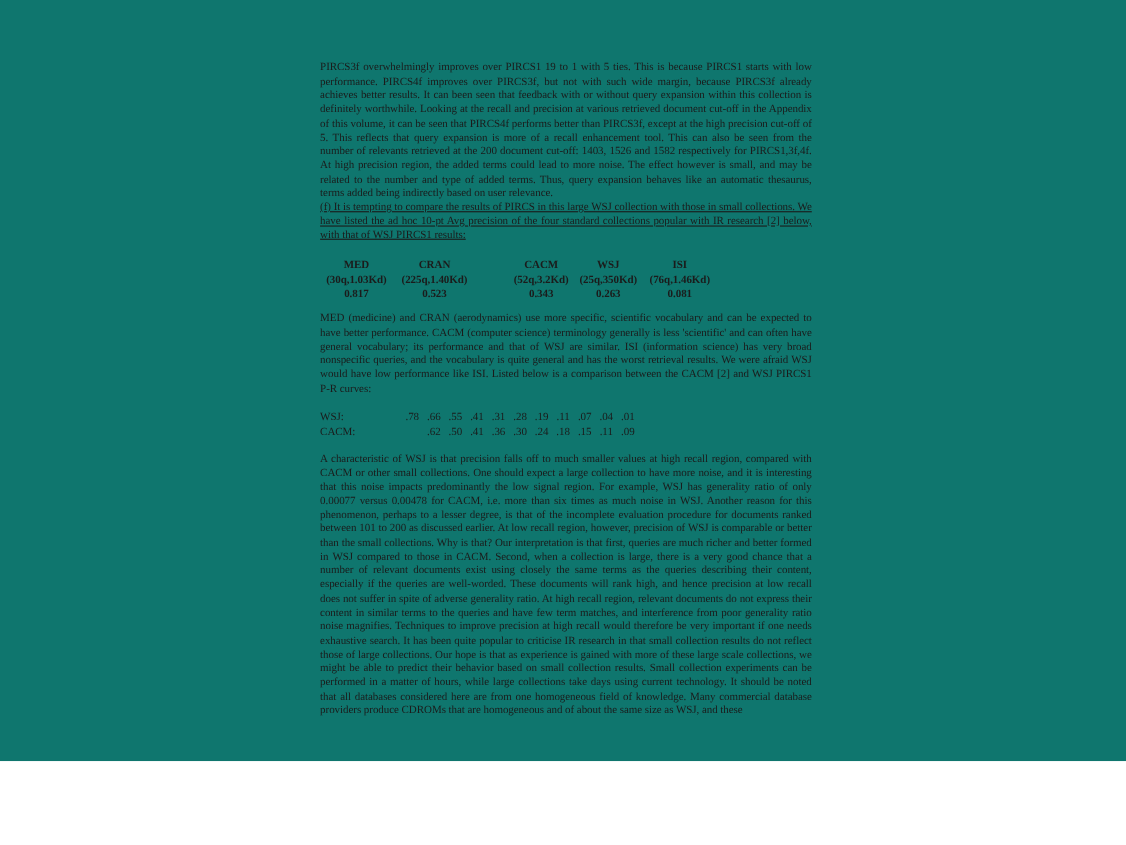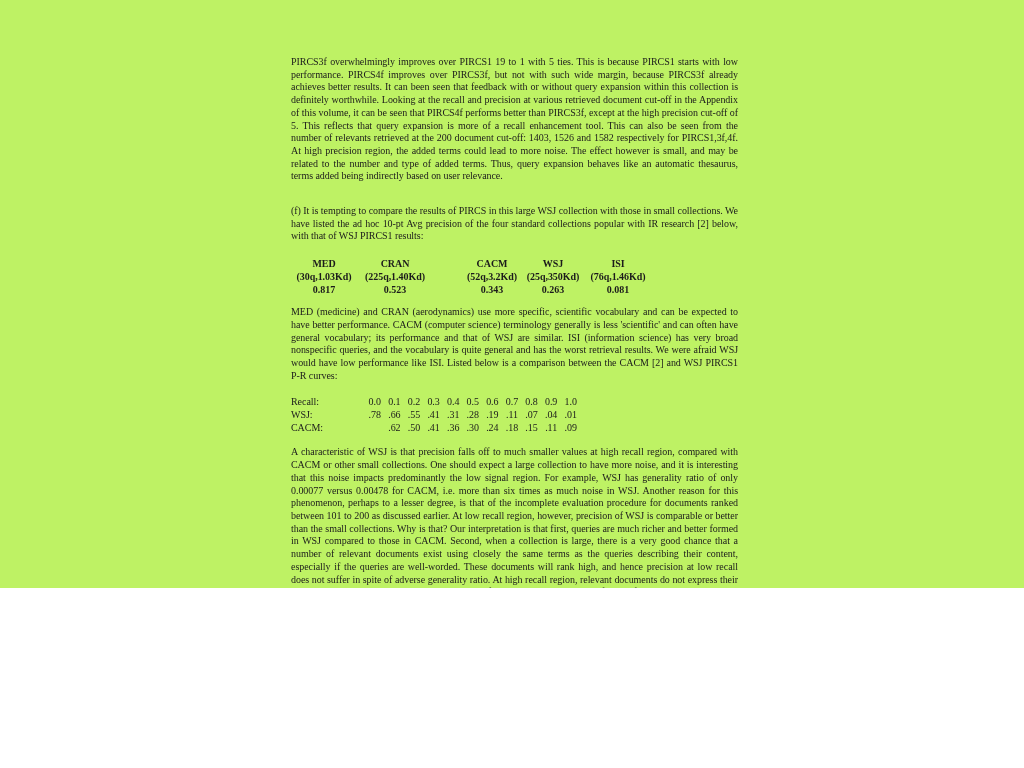--- a/index.html
+++ b/index.html
@@ -3,40 +3,40 @@
 <meta charset="utf-8">
 <style>
   html, body {
     margin: 0;
     padding: 0;
     background: #ffffff;
   }
   .page {
     position: relative;
     width: 1024px;
-    height: 588px;
-    background: #bef264;
+    height: 692px;
+    background: #0f766e;
     overflow: hidden;
     font-family: "Liberation Serif", "DejaVu Serif", serif;
     color: #1b1b1b;
   }
   .textcol {
     position: absolute;
     left: 291px;
     top: 56px;
     width: 447px;
     font-size: 10px;
     line-height: 12.7px;
     letter-spacing: -0.05px;
   }
   .para {
     margin: 0;
     text-align: justify;
   }
-  .para.p2 { margin-top: 22px; }
+  .para.p2 { margin-top: 0; text-decoration: underline; }
   .para.p3 { margin-top: 10px; }
   .para.p4 { margin-top: 12px; }
 
   
   .ctable {
     display: flex;
     margin-top: 15px;
     margin-left: 2px;
     width: 336px;
     text-align: center;
@@ -124,34 +124,20 @@
         <div class="cname">ISI</div>
         <div class="cdetail">(76q,1.46Kd)</div>
         <div class="cvalue">0.081</div>
       </div>
     </div>
 
     <p class="para p3">MED (medicine) and CRAN (aerodynamics) use more specific, scientific vocabulary and can be expected to have better performance. CACM (computer science) terminology generally is less 'scientific' and can often have general vocabulary; its performance and that of WSJ are similar. ISI (information science) has very broad nonspecific queries, and the vocabulary is quite general and has the worst retrieval results. We were afraid WSJ would have low performance like ISI. Listed below is a comparison between the CACM [2] and WSJ PIRCS1 P-R curves:</p>
 
     <div class="prtable">
       <div class="prrow">
-        <span class="prlabel">Recall:</span>
-        <span class="prcell">0.0</span>
-        <span class="prcell">0.1</span>
-        <span class="prcell">0.2</span>
-        <span class="prcell">0.3</span>
-        <span class="prcell">0.4</span>
-        <span class="prcell">0.5</span>
-        <span class="prcell">0.6</span>
-        <span class="prcell">0.7</span>
-        <span class="prcell">0.8</span>
-        <span class="prcell">0.9</span>
-        <span class="prcell">1.0</span>
-      </div>
-      <div class="prrow">
         <span class="prlabel">WSJ:</span>
         <span class="prcell">.78</span>
         <span class="prcell">.66</span>
         <span class="prcell">.55</span>
         <span class="prcell">.41</span>
         <span class="prcell">.31</span>
         <span class="prcell">.28</span>
         <span class="prcell">.19</span>
         <span class="prcell">.11</span>
         <span class="prcell">.07</span>

